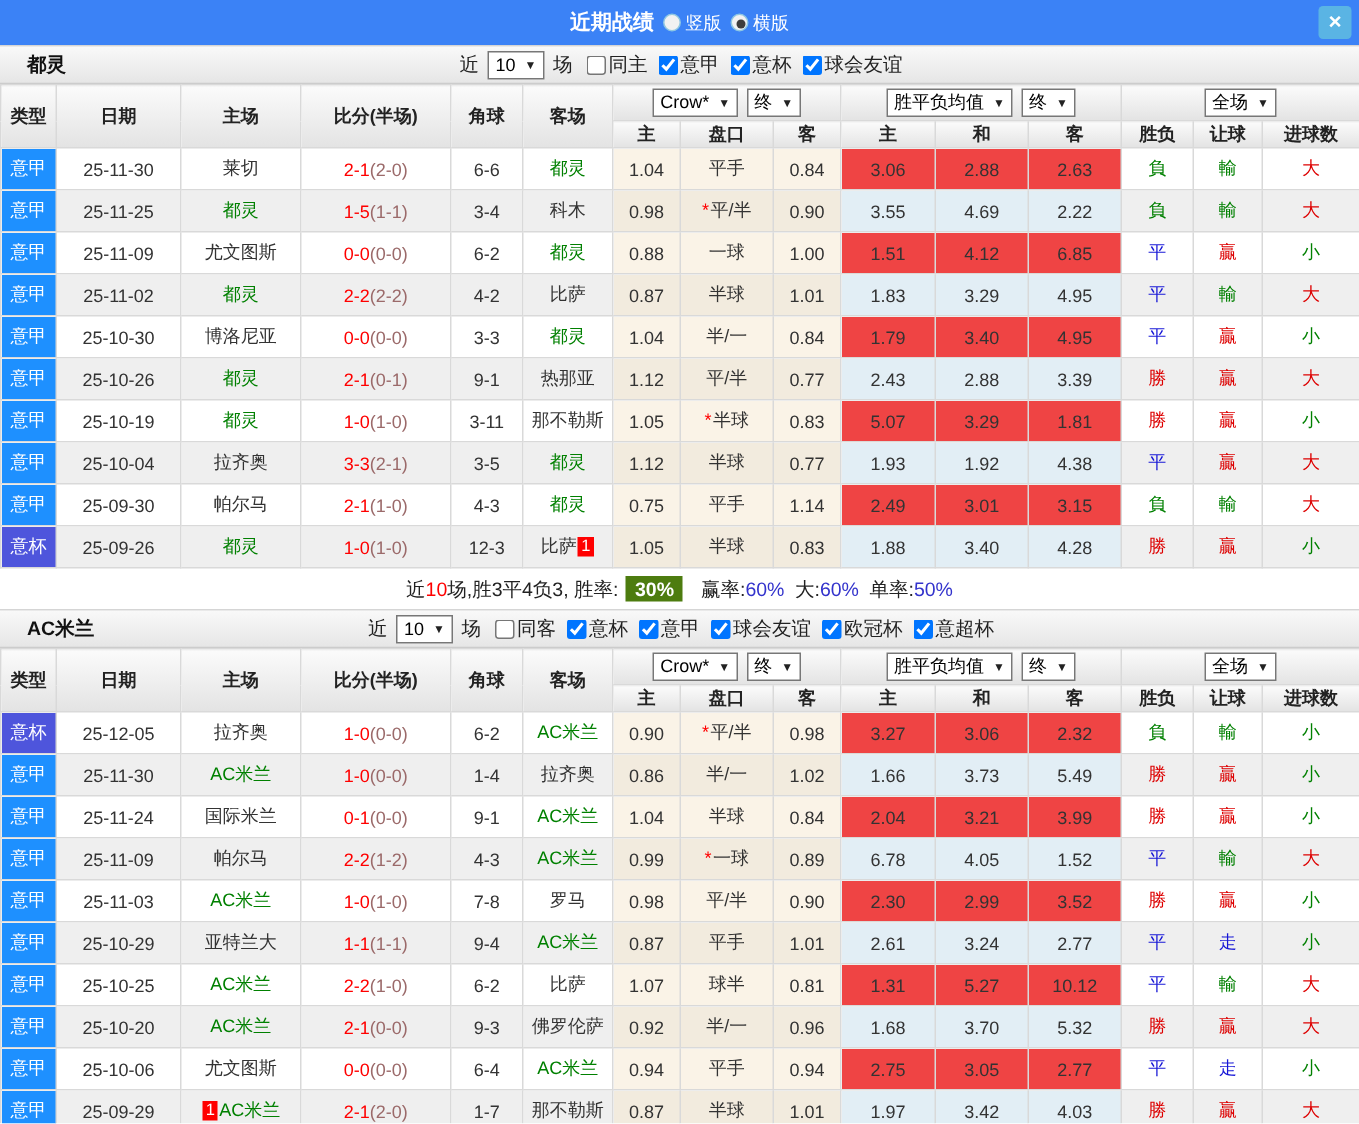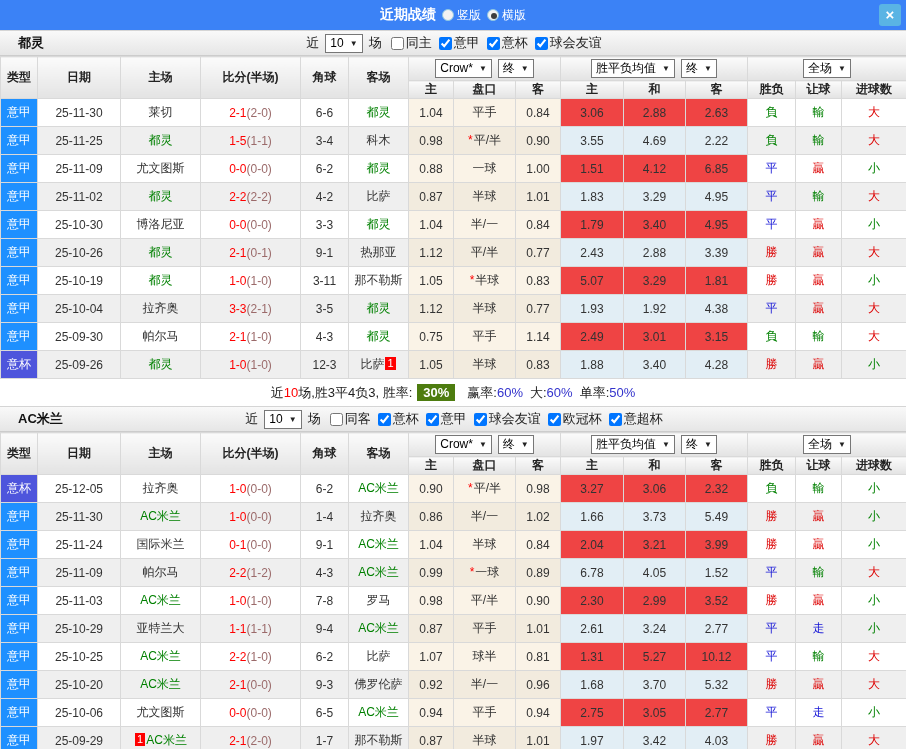--- a/index.html
+++ b/index.html
@@ -558,21 +558,21 @@
             <td class="avg">5.32</td>
             <td><span style="color: rgb(221, 0, 0);">勝</span></td>
             <td><span style="color: rgb(221, 0, 0);">贏</span></td>
             <td><span style="color: rgb(221, 0, 0);">大</span></td>
           </tr>
           <tr class="odd">
             <td class="type-cell" style="background: rgb(30, 144, 255);">意甲</td>
             <td>25-10-06</td>
             <td><span>尤文图斯</span></td>
             <td><span class="score-main">0-0</span><span class="score-half">(0-0)</span></td>
-            <td>6-5</td>
+            <td>6-4</td>
             <td><span class="team-green">AC米兰</span></td>
             <td class="cream">0.94</td>
             <td class="cream"><span>平手</span></td>
             <td class="cream">0.94</td>
             <td class="avg">2.75</td>
             <td class="avg">3.05</td>
             <td class="avg">2.77</td>
             <td><span style="color: rgb(21, 21, 214);">平</span></td>
             <td><span style="color: rgb(21, 21, 214);">走</span></td>
             <td><span style="color: rgb(0, 128, 0);">小</span></td>

